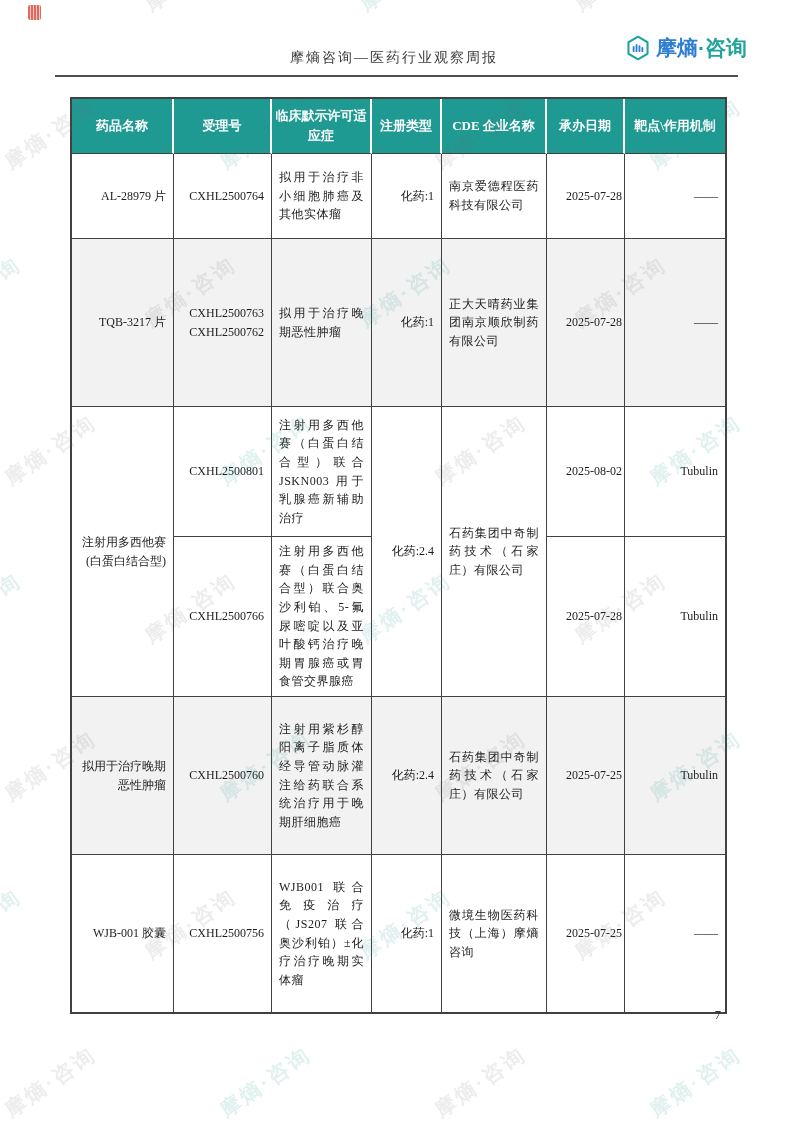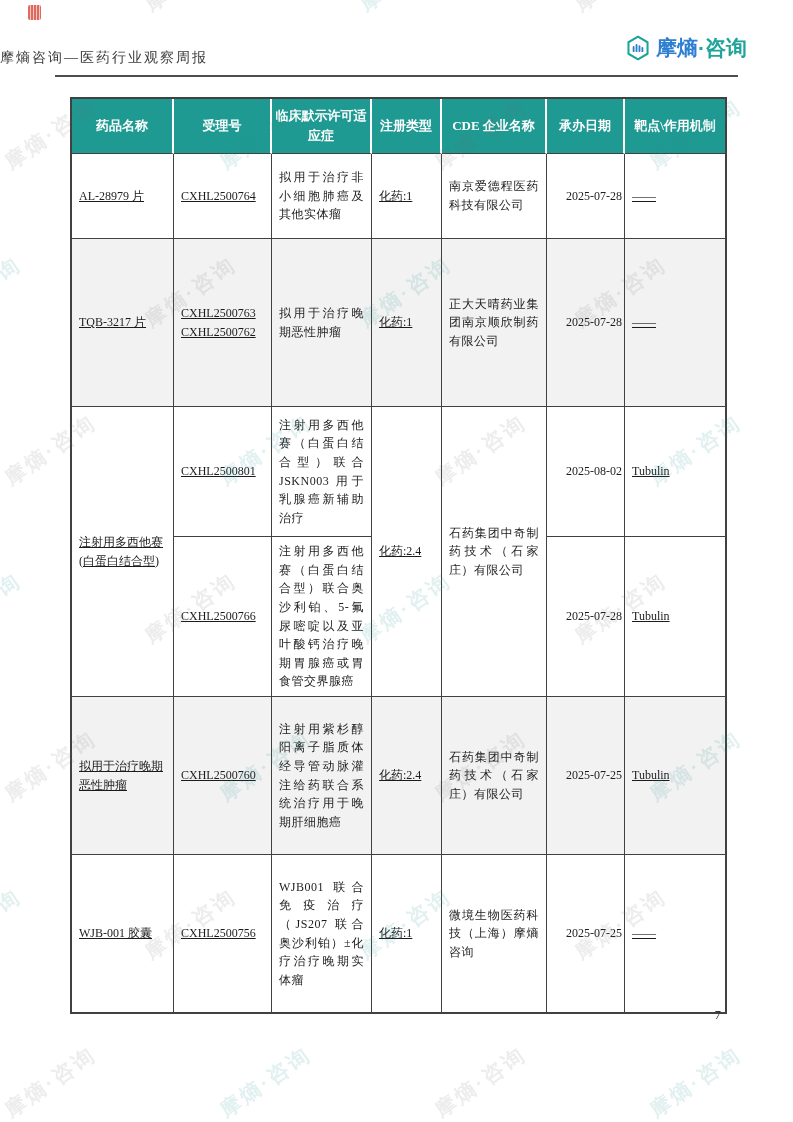--- a/index.html
+++ b/index.html
@@ -2,21 +2,21 @@
 <html style="--header-bg: #1f9a92; --logo-blue: #2e7fd0; --logo-teal: #1fa39a; --line: #414141; --row-alt: #f2f2f2; --stamp-red: #d94f43; --watermark-teal: rgba(31,150,140,0.13); --watermark-gray: rgba(110,110,110,0.12);"><head>
 <meta charset="utf-8">
 <style>
   html,body{margin:0;padding:0;background:#e8e8e8;}
   .page{
     position:relative;width:793px;height:1122px;margin:0 auto;background:#fff;
     font-family:"Liberation Serif","DejaVu Serif",serif;color:#1c1c1c;overflow:hidden;
   }
   
   .doc-title{
-    position:absolute;top:49px;left:0;right:5px;text-align:left;
+    position:absolute;top:49px;left:0;right:5px;text-align:center;
     font-size:14px;letter-spacing:2px;color:#3a3a3a;
   }
   .brand{
     position:absolute;top:34px;right:46px;display:flex;align-items:center;gap:5px;
     font-family:"Liberation Sans","DejaVu Sans",sans-serif;font-weight:bold;font-size:21px;
   }
   .brand .blue{color:var(--logo-blue);}
   .brand .teal{color:var(--logo-teal);}
   .header-rule{position:absolute;top:75px;left:55px;width:683px;height:2px;background:#4e4e4e;}
   .red-stamp{
@@ -36,21 +36,21 @@
   }
   th{
     background:var(--header-bg);color:#fff;font-weight:bold;font-size:13px;
     border-right:2px solid #fff;border-bottom:1px solid var(--line);
     padding:4px 2px;text-align:center;height:46px;
   }
   th:last-child{border-right:none;}
   td:last-child{border-right:none;}
   tbody tr:last-child td{border-bottom:none;}
   tr.gray td{background:var(--row-alt);}
-  .ct{text-align:left;text-decoration:underline;}
+  .ct{text-align:right;}
   .jt{text-align:justify;text-justify:inter-character;letter-spacing:.5px;}
   .nw{white-space:nowrap;padding-left:2px;padding-right:2px;text-align:right;}
   
   .footer{position:absolute;top:1007px;right:72px;font-size:13px;color:#333;}
   
   .watermark-layer{position:absolute;inset:0;pointer-events:none;z-index:9;}
   .wm{
     position:absolute;transform:rotate(-35deg);transform-origin:left bottom;
     font-family:"Liberation Sans","DejaVu Sans",sans-serif;font-weight:bold;
     font-size:21px;letter-spacing:3px;white-space:nowrap;

